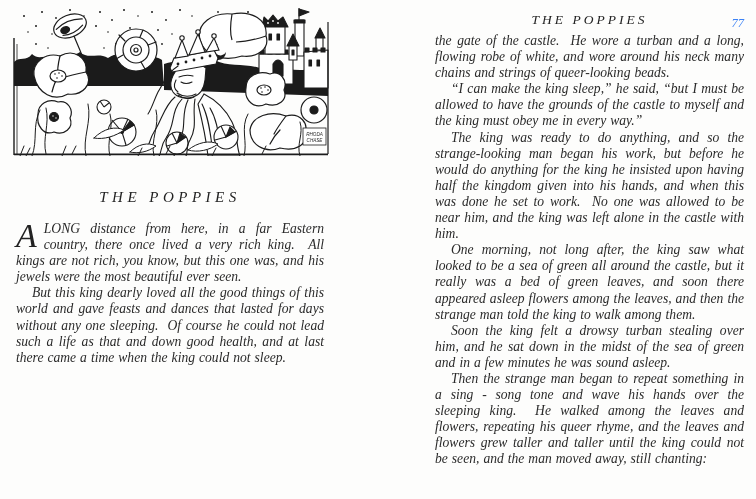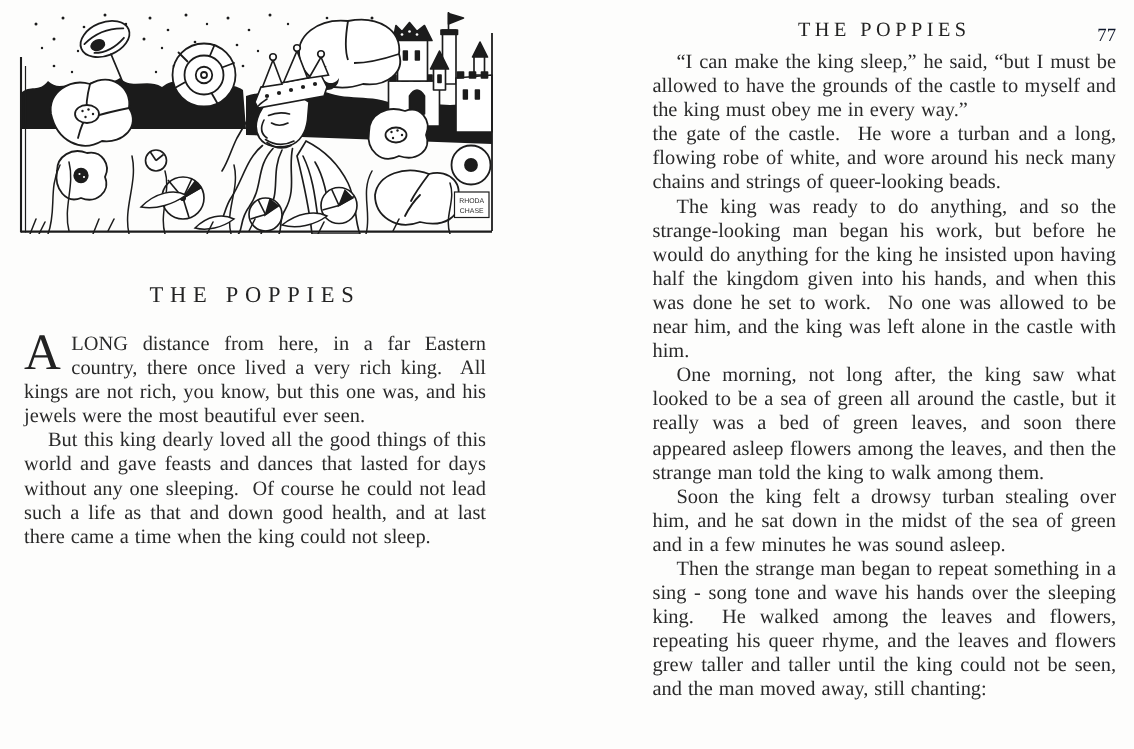--- a/index.html
+++ b/index.html
@@ -4,21 +4,21 @@
 <style>
   html,body{margin:0;padding:0;}
   body{
     width:756px;height:499px;
     background:#ffffff;
     font-family:"Liberation Serif","DejaVu Serif",serif;
     color:#2a2a2a;
     -webkit-font-smoothing:antialiased;
   }
   .spread{position:relative;width:756px;height:499px;background:#fdfdfc;overflow:hidden;}
-  .page{position:absolute;top:0;height:499px;}
+  .page{position:absolute;top:0;height:499px;font-style:italic;}
   .page-left{left:0;width:378px;}
   .page-right{left:378px;width:378px;}
 
   .illustration{position:absolute;left:12px;top:4px;width:318px;height:152px;margin:0;}
   .illustration svg{display:block;}
 
   .chapter-title{
     position:absolute;left:16px;top:189px;width:308px;margin:0;
     text-align:center;font-size:15px;font-weight:400;
     letter-spacing:4.5px;color:#222;
@@ -44,21 +44,21 @@
     color:#222;
   }
 
   .running-header{position:absolute;left:57px;top:12px;width:309px;height:18px;}
   .header-title{
     display:block;text-align:center;
     font-size:13.5px;letter-spacing:3px;color:#222;
   }
   .page-number{
     position:absolute;right:0;top:4px;
-    font-size:12.5px;color:#0f172a;text-align:right;
+    font-size:12.5px;color:#3b82f6;text-align:right;
   }
 </style>
 </head>
 <body>
 
 <div class="spread">
 
   <section class="page page-left">
 
     <figure class="illustration">
@@ -285,22 +285,22 @@
   </section>
 
   <section class="page page-right">
 
     <header class="running-header">
       <span class="header-title">THE POPPIES</span>
       <span class="page-number">77</span>
     </header>
 
     <div class="body-text">
+      <p class="para">the gate of the castle.  He wore a turban and a long, flowing robe of white, and wore around his neck many chains and strings of queer-looking beads.</p>
       <p class="para indent">“I can make the king sleep,” he said, “but I must be allowed to have the grounds of the castle to myself and the king must obey me in every way.”</p>
-      <p class="para">the gate of the castle.  He wore a turban and a long, flowing robe of white, and wore around his neck many chains and strings of queer-looking beads.</p>
       <p class="para indent">The king was ready to do anything, and so the strange-looking man began his work, but before he would do anything for the king he insisted upon having half the kingdom given into his hands, and when this was done he set to work.  No one was allowed to be near him, and the king was left alone in the castle with him.</p>
       <p class="para indent">One morning, not long after, the king saw what looked to be a sea of green all around the castle, but it really was a bed of green leaves, and soon there appeared asleep flowers among the leaves, and then the strange man told the king to walk among them.</p>
       <p class="para indent">Soon the king felt a drowsy turban stealing over him, and he sat down in the midst of the sea of green and in a few minutes he was sound asleep.</p>
       <p class="para indent">Then the strange man began to repeat something in a sing - song tone and wave his hands over the sleeping king.  He walked among the leaves and flowers, repeating his queer rhyme, and the leaves and flowers grew taller and taller until the king could not be seen, and the man moved away, still chanting:</p>
     </div>
   </section>
 
 </div>
 
 </body></html>

